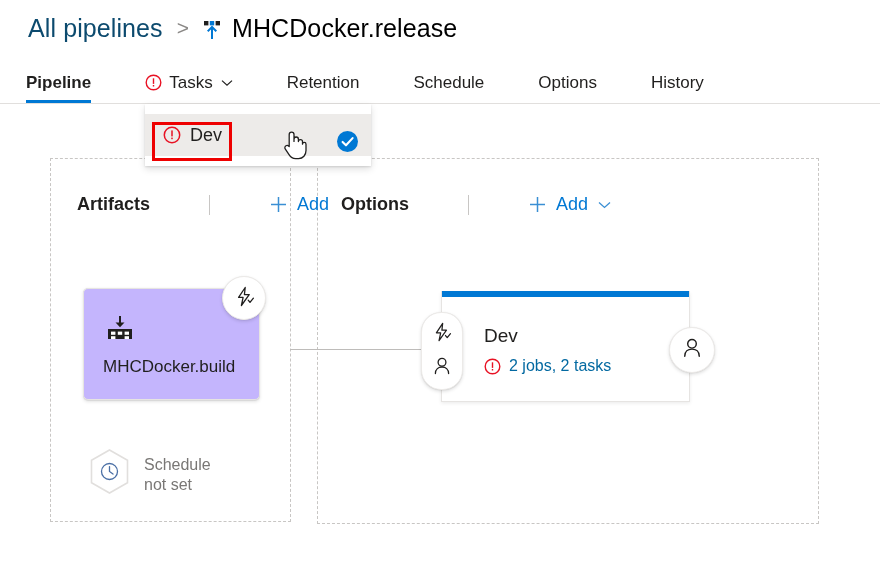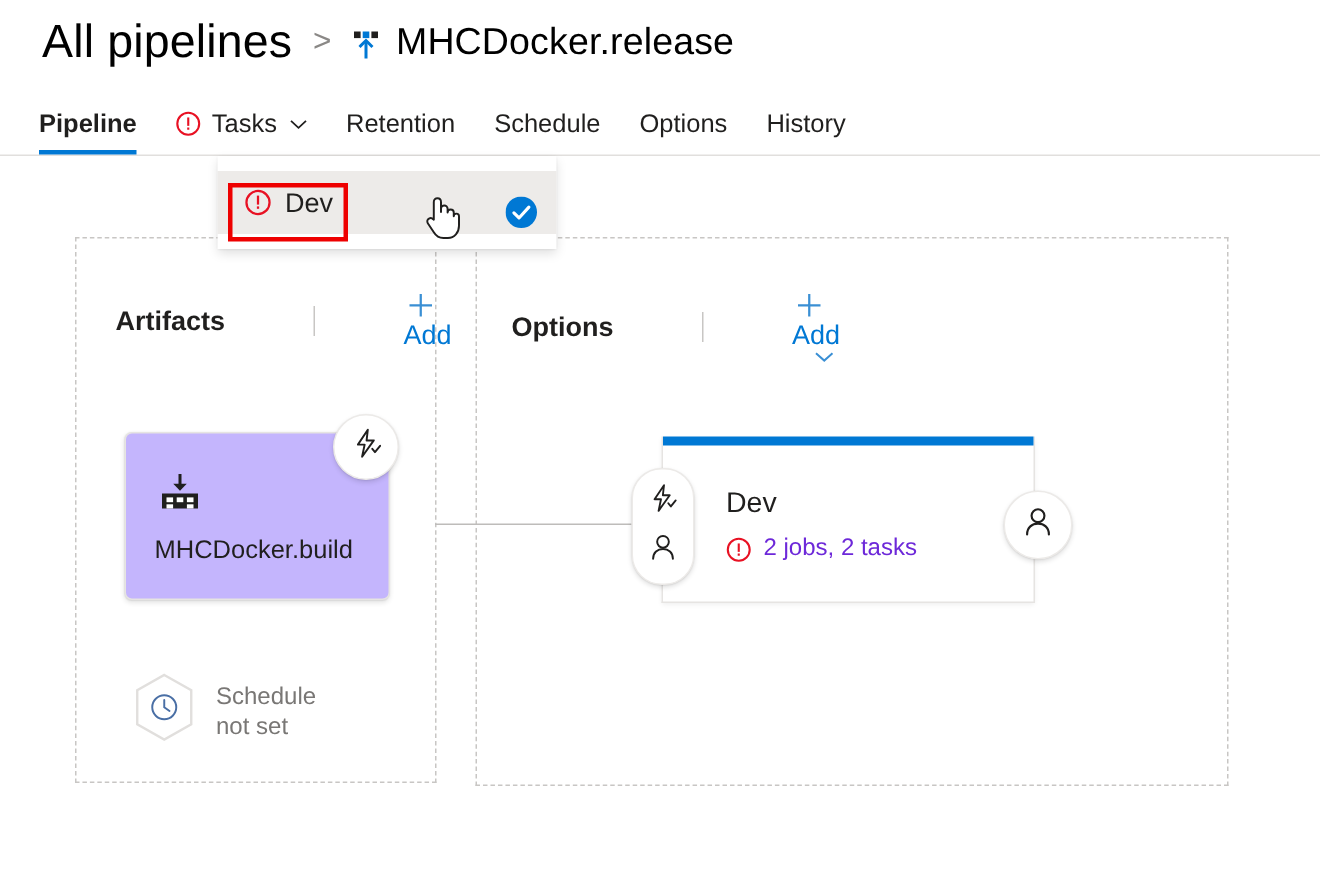--- a/index.html
+++ b/index.html
@@ -19,22 +19,22 @@
   
   #breadcrumb {
     position: absolute;
     left: 28px;
     top: 8px;
     display: flex;
     align-items: center;
     height: 40px;
   }
   #breadcrumb .crumb-link {
-    font-size: 31px;
-    color: #000000;
+    font-size: 25px;
+    color: #0c4a6e;
     letter-spacing: 0.1px;
     cursor: pointer;
   }
   #breadcrumb .crumb-sep {
     font-size: 21px;
     color: #8a8886;
     margin: 0 12px 0 14px;
   }
   #breadcrumb .crumb-current {
     font-size: 25px;
@@ -55,20 +55,21 @@
     position: absolute;
     left: 0;
     top: 62px;
     width: 880px;
     height: 42px;
     border-bottom: 1px solid #e1dfdd;
     display: flex;
     align-items: flex-start;
     padding-left: 26px;
     box-sizing: border-box;
+    gap: 28px;
   }
   .tab {
     display: flex;
     align-items: center;
     height: 41px;
     margin-right: 26px;
     font-size: 17px;
     color: #201f1e;
     cursor: pointer;
     position: relative;
@@ -157,42 +158,41 @@
     top: 158px;
     width: 502px;
     height: 366px;
     border: 1px dashed #c8c6c4;
     box-sizing: border-box;
   }
 
   .section-head {
     position: absolute;
     display: flex;
-    align-items: center;
+    align-items: flex-end;
     white-space: nowrap;
     gap: 44px;
   }
   .section-title {
     font-size: 18px;
     font-weight: bold;
     color: #201f1e;
   }
   .section-div {
     width: 1px;
     height: 20px;
     background: #c8c6c4;
     margin: 0 15px;
   }
   .add-link {
     display: flex;
     align-items: center;
     color: #0078d4;
     font-size: 18px;
     cursor: pointer;
-    flex-direction: column;
   }
   .add-link .plus { margin-right: 9px; display: inline-flex; }
   .add-link .chev2 { margin-left: 10px; display: inline-flex; }
 
   #artifacts-head { left: 77px; top: 194px; }
   #stages-head { left: 341px; top: 194px; }
 
   
   #artifact-card {
     position: absolute;
@@ -293,21 +293,21 @@
     position: absolute;
     left: 42px;
     top: 66px;
     display: flex;
     align-items: center;
     cursor: pointer;
   }
   #stage-status .st-ico { margin-right: 8px; display: inline-flex; }
   #stage-status .st-text {
     font-size: 16px;
-    color: #6d28d9;
+    color: #0369a1;
     white-space: nowrap;
   }
 
   #pre-deploy-badge {
     position: absolute;
     left: 421px;
     top: 312px;
     width: 40px;
     height: 76px;
     border-radius: 20px;

